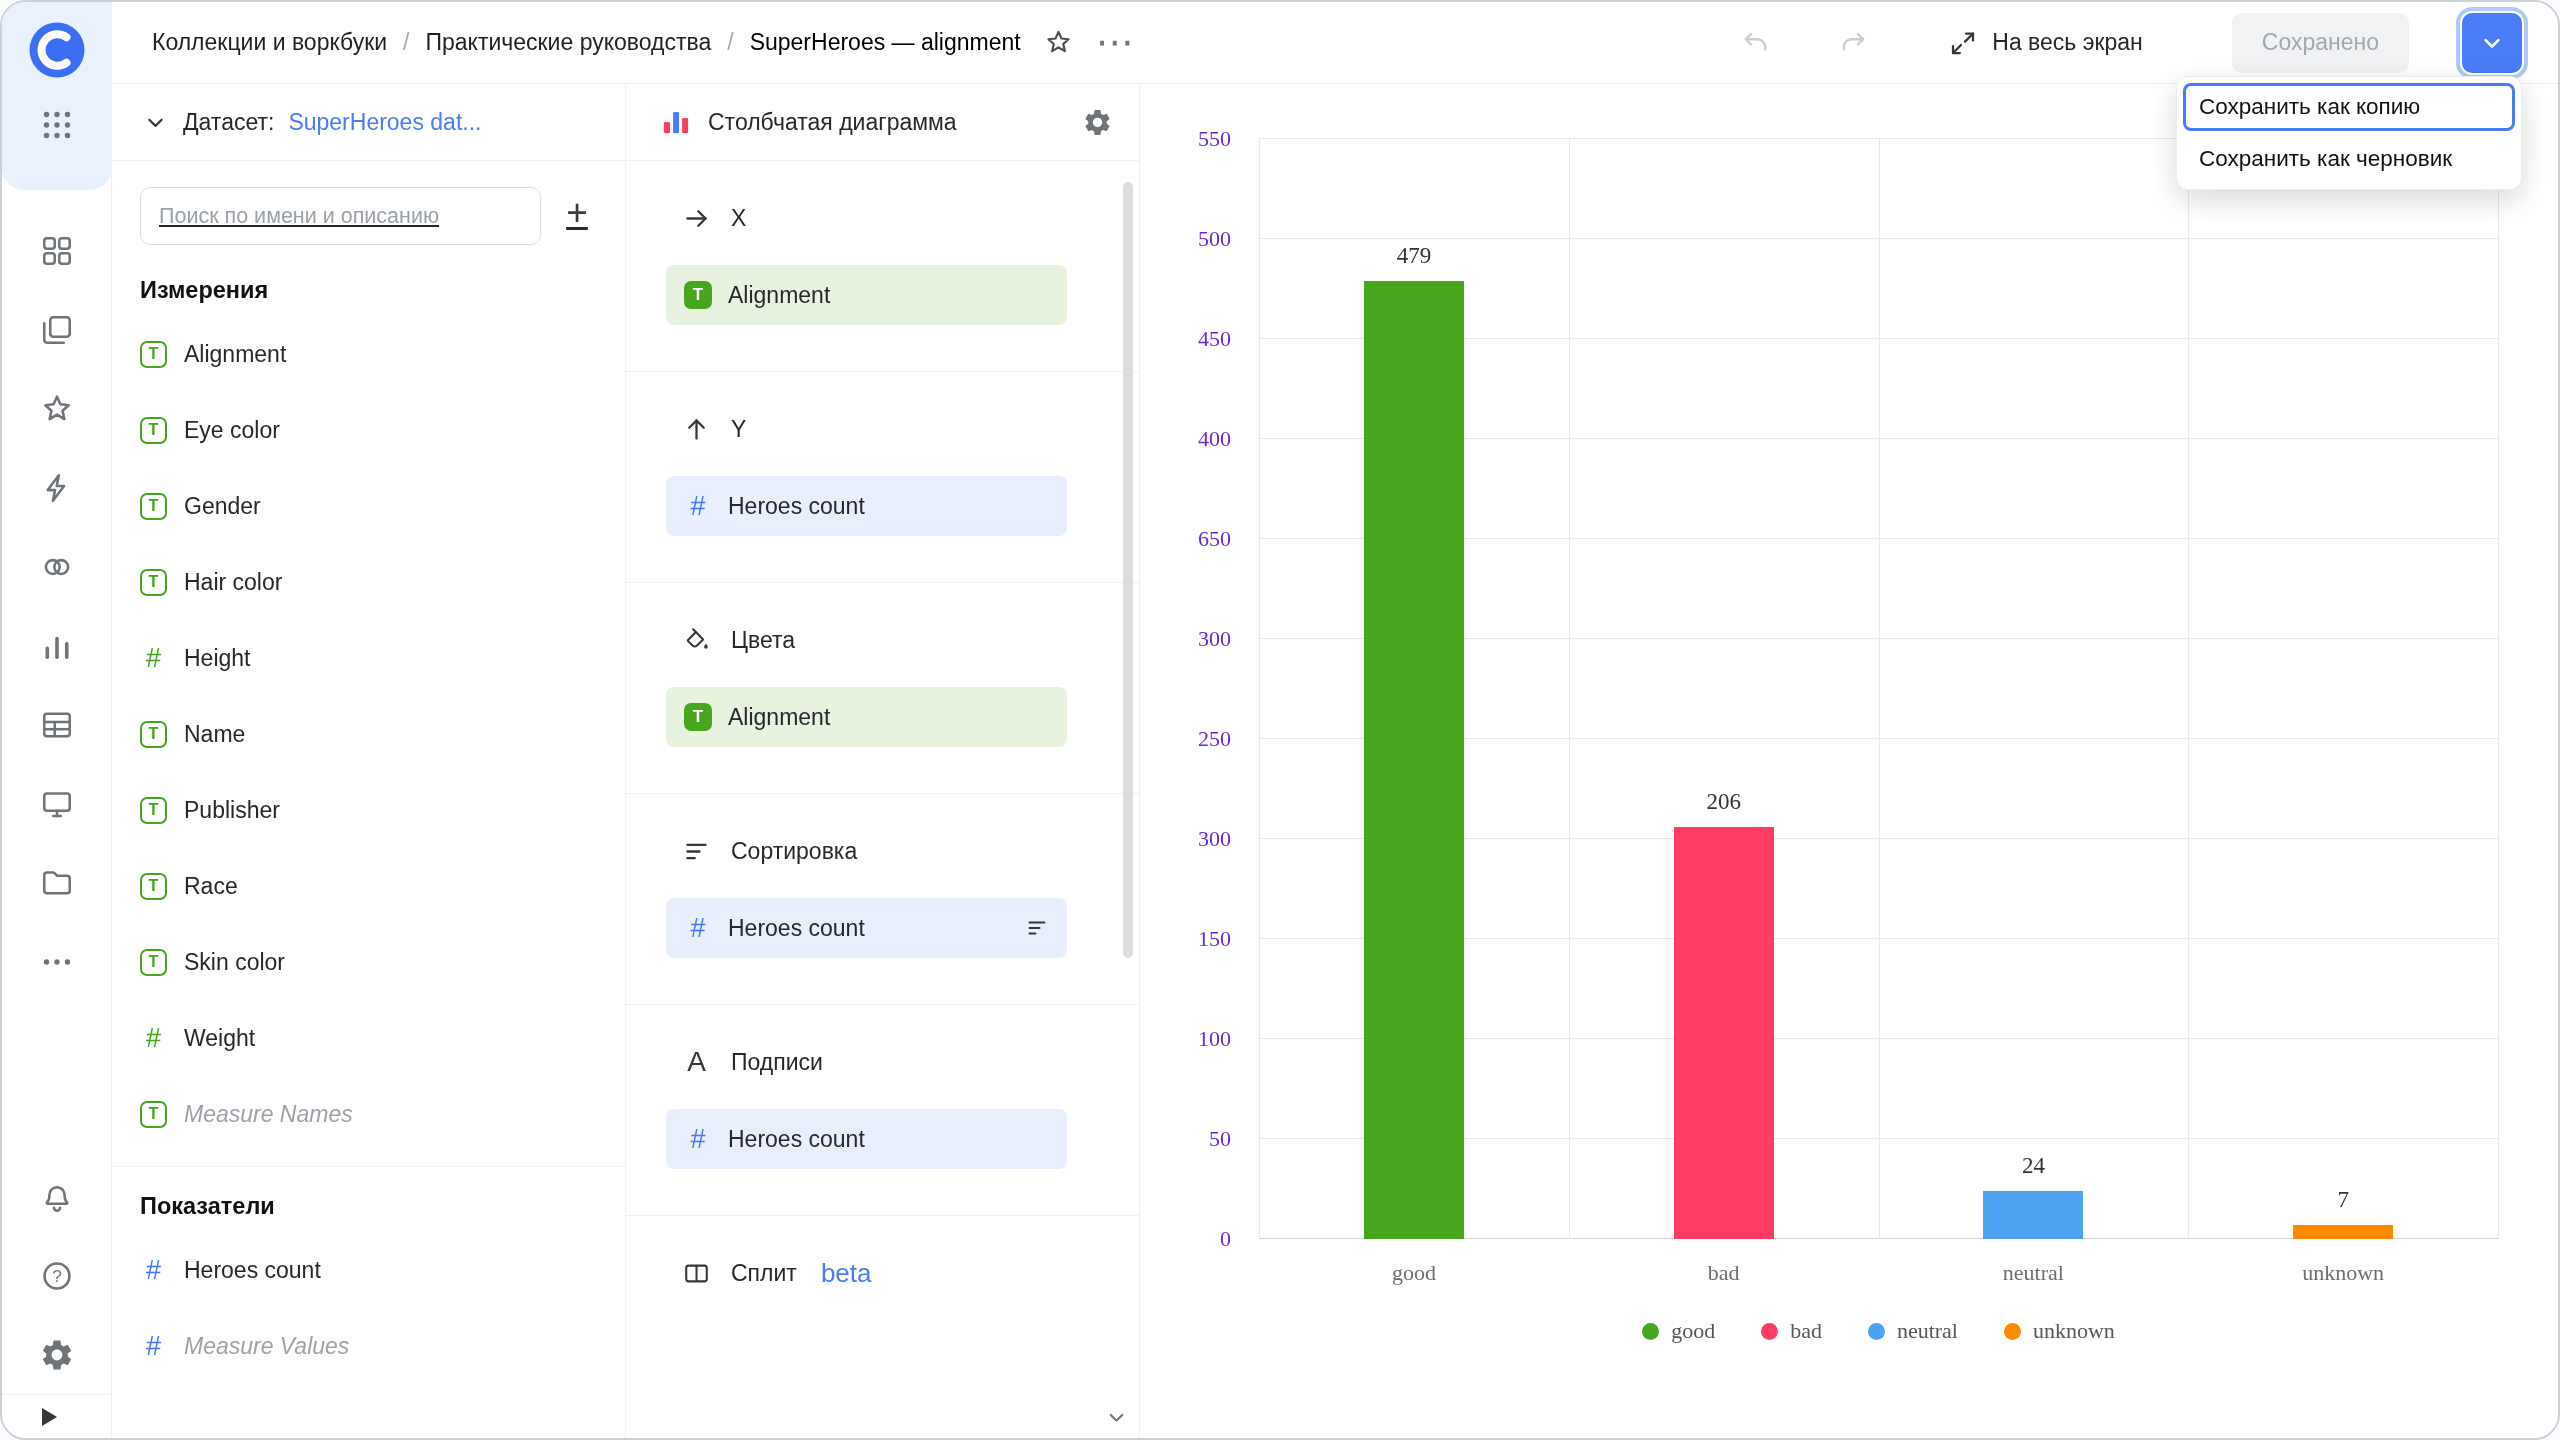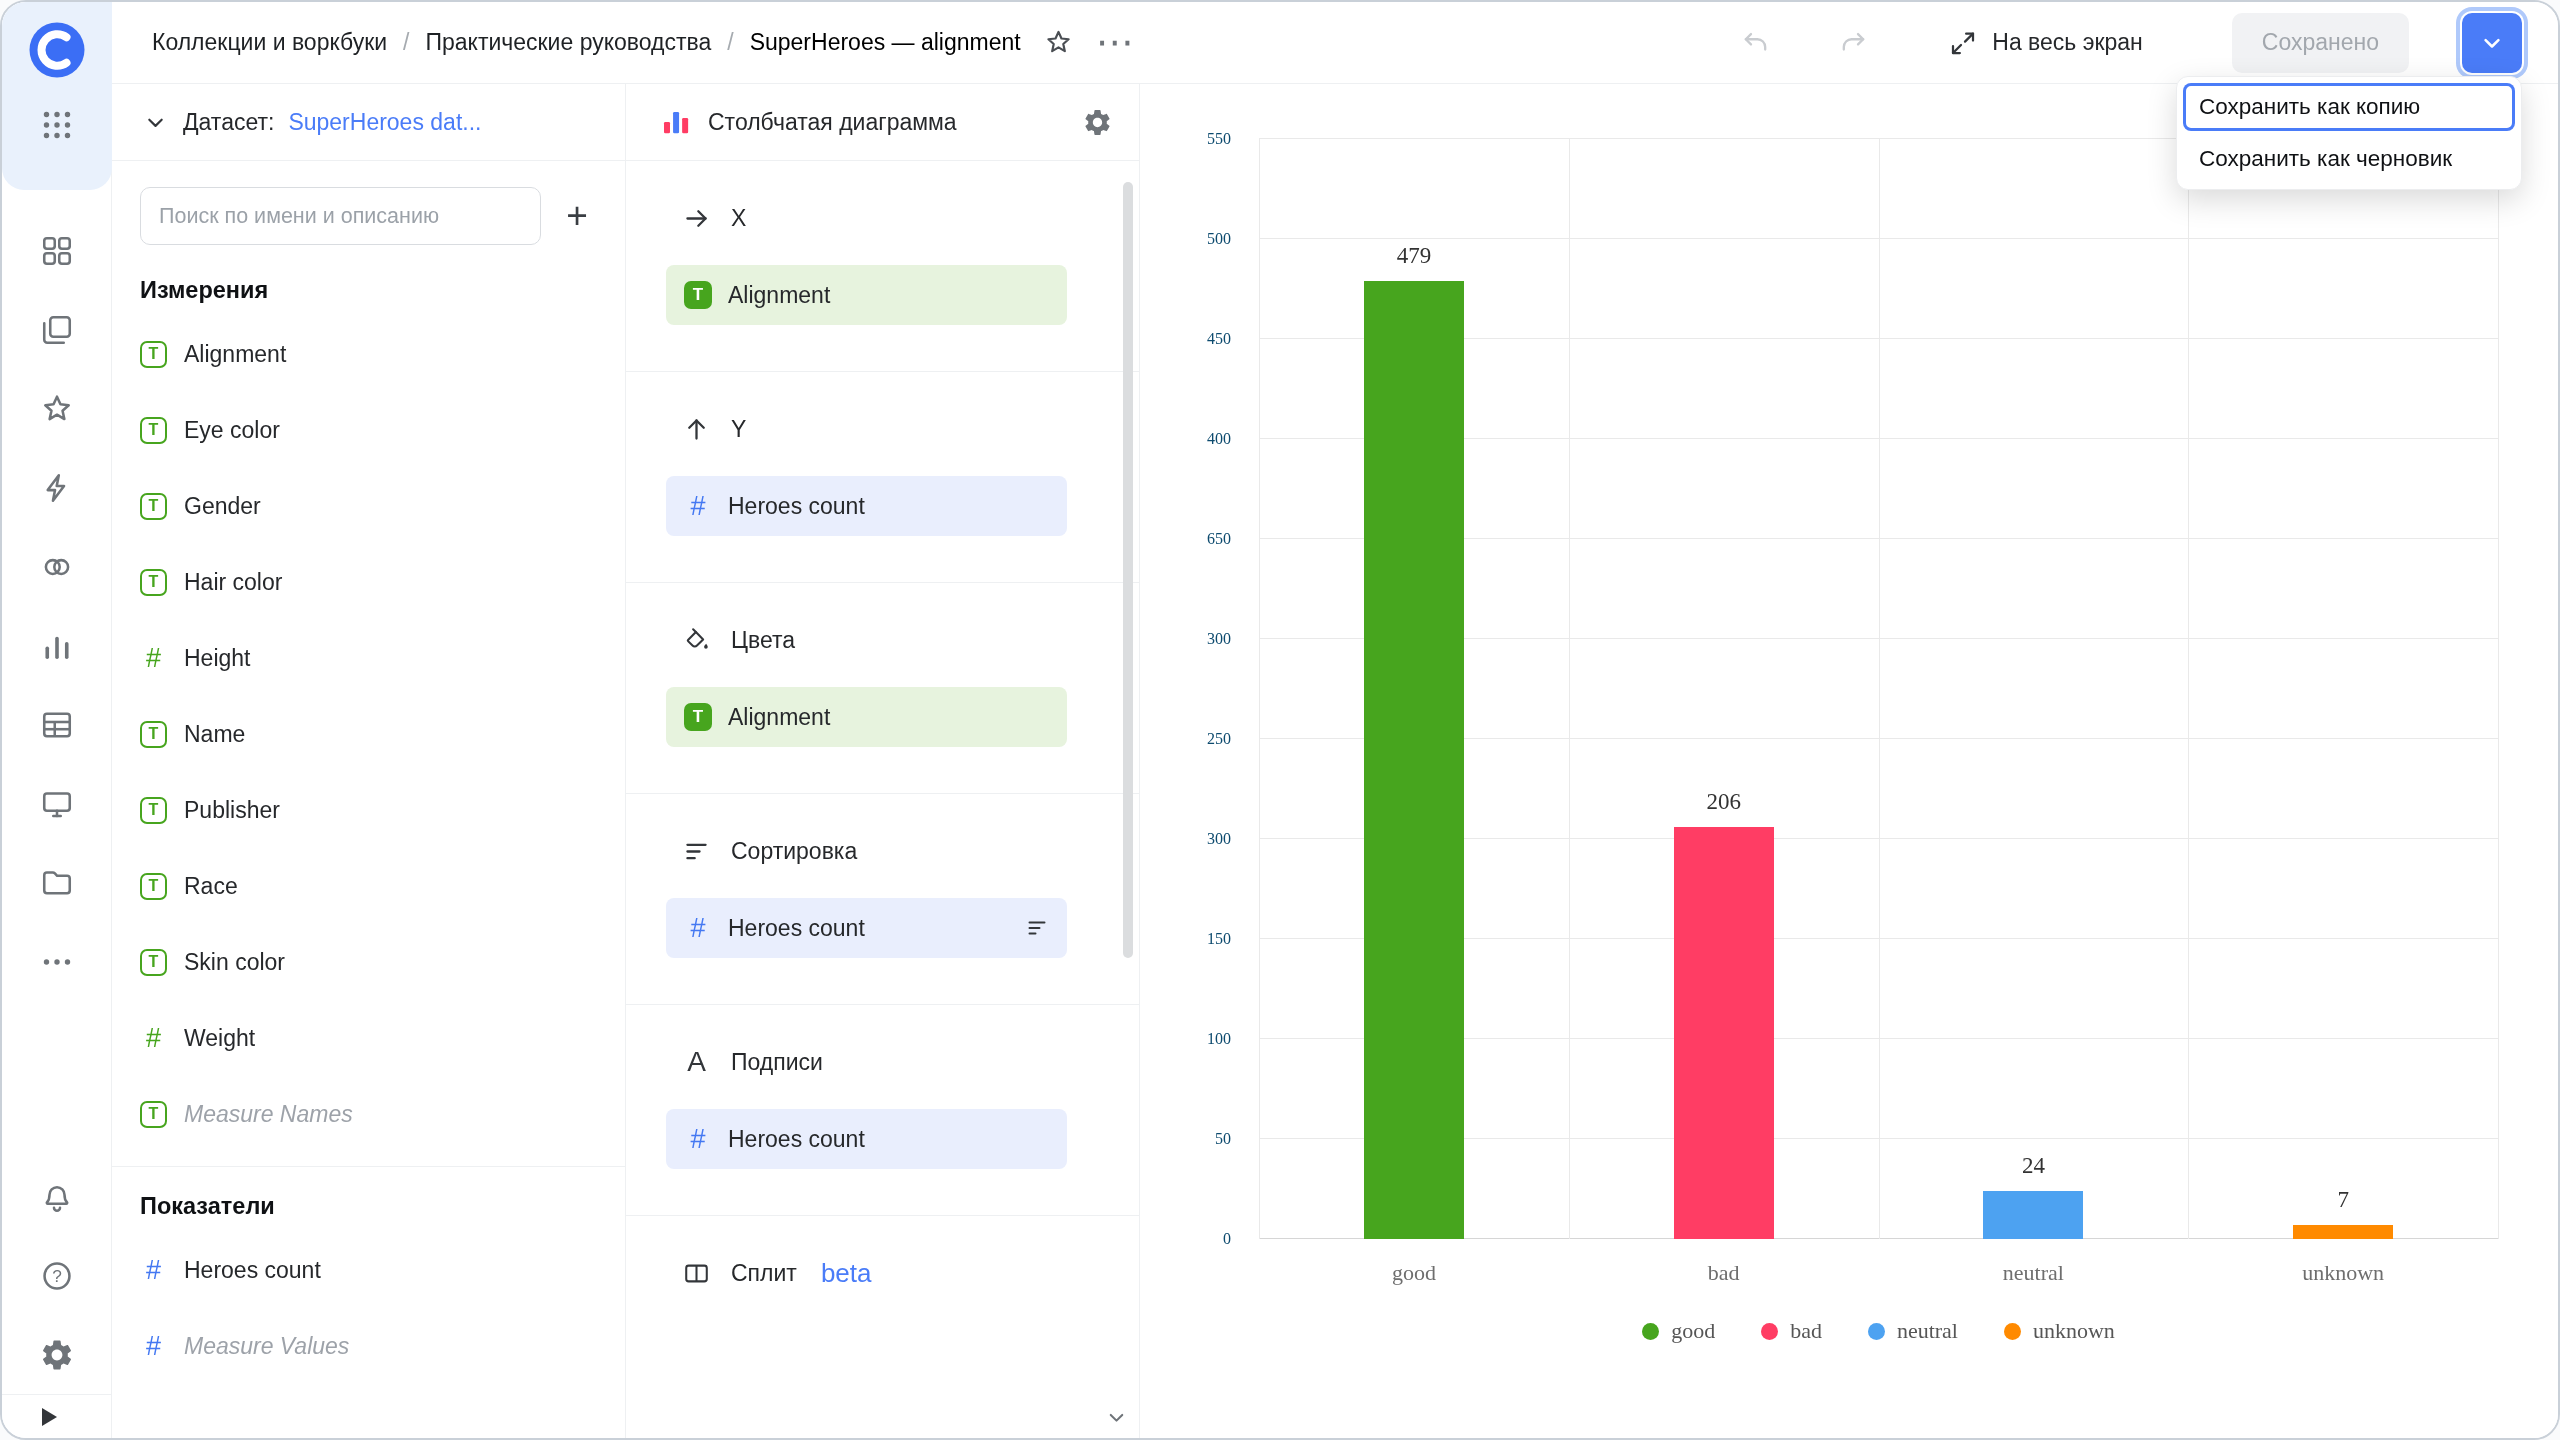--- a/index.html
+++ b/index.html
@@ -48,21 +48,21 @@
   
   .panel{position:absolute;top:82px;bottom:0;background:#fff;}
   .dataset-panel{left:110px;width:514px;border-right:1px solid var(--border);overflow:hidden;}
   .config-panel{left:624px;width:514px;border-right:1px solid var(--border);overflow:hidden;}
   .panel-header{height:77px;border-bottom:1px solid var(--border);display:flex;align-items:center;padding:0 26px 0 30px;gap:14px;}
   .ds-chevron{display:flex;color:#33363A;cursor:pointer;background:none;border:none;padding:0;}
   .ds-chevron svg{width:27px;height:27px;}
   .ds-label{font-size:23px;}
   .ds-link{font-size:23px;color:var(--accent);cursor:pointer;white-space:nowrap;overflow:hidden;text-overflow:ellipsis;}
 
-  .search-row{display:flex;align-items:center;gap:10px;padding:26px 22px 8px 28px;}
+  .search-row{display:flex;gap:10px;padding:26px 22px 8px 28px;text-decoration:underline;}
   .search-input{flex:1;min-width:0;height:58px;border:1px solid #D9DCE0;border-radius:10px;font-size:21.5px;padding:0 18px;color:var(--ink);outline:none;font-family:inherit;}
   .search-input::placeholder{color:#9BA1A8;}
   .plus-btn{width:52px;height:52px;border:none;background:none;font-size:37px;font-weight:300;color:#3A3E43;display:flex;align-items:center;justify-content:center;cursor:pointer;padding:0;font-family:inherit;}
 
   .section-title{font-size:23.5px;font-weight:700;color:#0F1114;padding:24px 28px 12px;}
   .field-row{height:76px;display:flex;align-items:center;gap:17px;padding:0 28px;font-size:23px;cursor:pointer;}
   .ticon{width:27px;height:27px;border:2px solid var(--green);border-radius:7px;color:var(--green);font-size:16px;font-weight:700;display:flex;align-items:center;justify-content:center;flex:none;}
   .hashicon{width:27px;text-align:center;font-size:27px;font-weight:500;flex:none;}
   .hashicon.green{color:var(--green);}
   .hashicon.blue{color:var(--mblue);}
@@ -91,21 +91,21 @@
   .sortg{margin-left:auto;color:#33363A;display:flex;}
   .sortg svg{width:24px;height:24px;}
   .cfg-div{height:1px;background:var(--border);}
   .scroll-thumb{position:absolute;right:6px;top:98px;width:10px;height:776px;border-radius:5px;background:#DBDDDF;z-index:3;cursor:pointer;}
   .cfg-bottom-chev{position:absolute;right:10px;bottom:8px;color:var(--gray-ic);z-index:3;display:flex;cursor:pointer;}
   .cfg-bottom-chev svg{width:25px;height:25px;}
 
   
   .chart-area{position:absolute;left:1139px;right:0;top:82px;bottom:0;background:#fff;}
   .y-axis{position:absolute;left:0;width:104px;top:55px;bottom:199px;}
-  .ytick{position:absolute;right:14px;transform:translateY(50%);font-family:"Liberation Serif",serif;font-size:16px;color:#0c4a6e;margin-left:44px;}
+  .ytick{position:absolute;right:14px;transform:translateY(50%);font-family:"Liberation Serif",serif;font-size:22px;color:#6d28d9;margin-left:44px;}
   .plot{position:absolute;left:118px;right:60px;top:55px;bottom:199px;display:flex;}
   .hgrid{position:absolute;left:0;right:0;height:1px;background:#E9E9E9;}
   .hgrid.zero{background:#D6D6D6;}
   .vgrid{position:absolute;top:0;bottom:0;width:1px;background:#E9E9E9;}
   .band{flex:1 1 0;position:relative;}
   .bar{position:absolute;left:50%;transform:translateX(-50%);bottom:0;width:100px;z-index:2;}
   .bar-value{position:absolute;left:50%;transform:translateX(-50%);font-family:"Liberation Serif",serif;font-size:23px;color:#333;white-space:nowrap;z-index:2;}
   .x-axis{position:absolute;left:118px;right:60px;top:1176px;display:flex;}
   .xlab{flex:1;text-align:center;font-family:"Liberation Serif",serif;font-size:22px;color:#6E6E6E;}
   .legend{position:absolute;left:118px;right:60px;top:1234px;display:flex;justify-content:center;gap:46px;align-items:center;}

